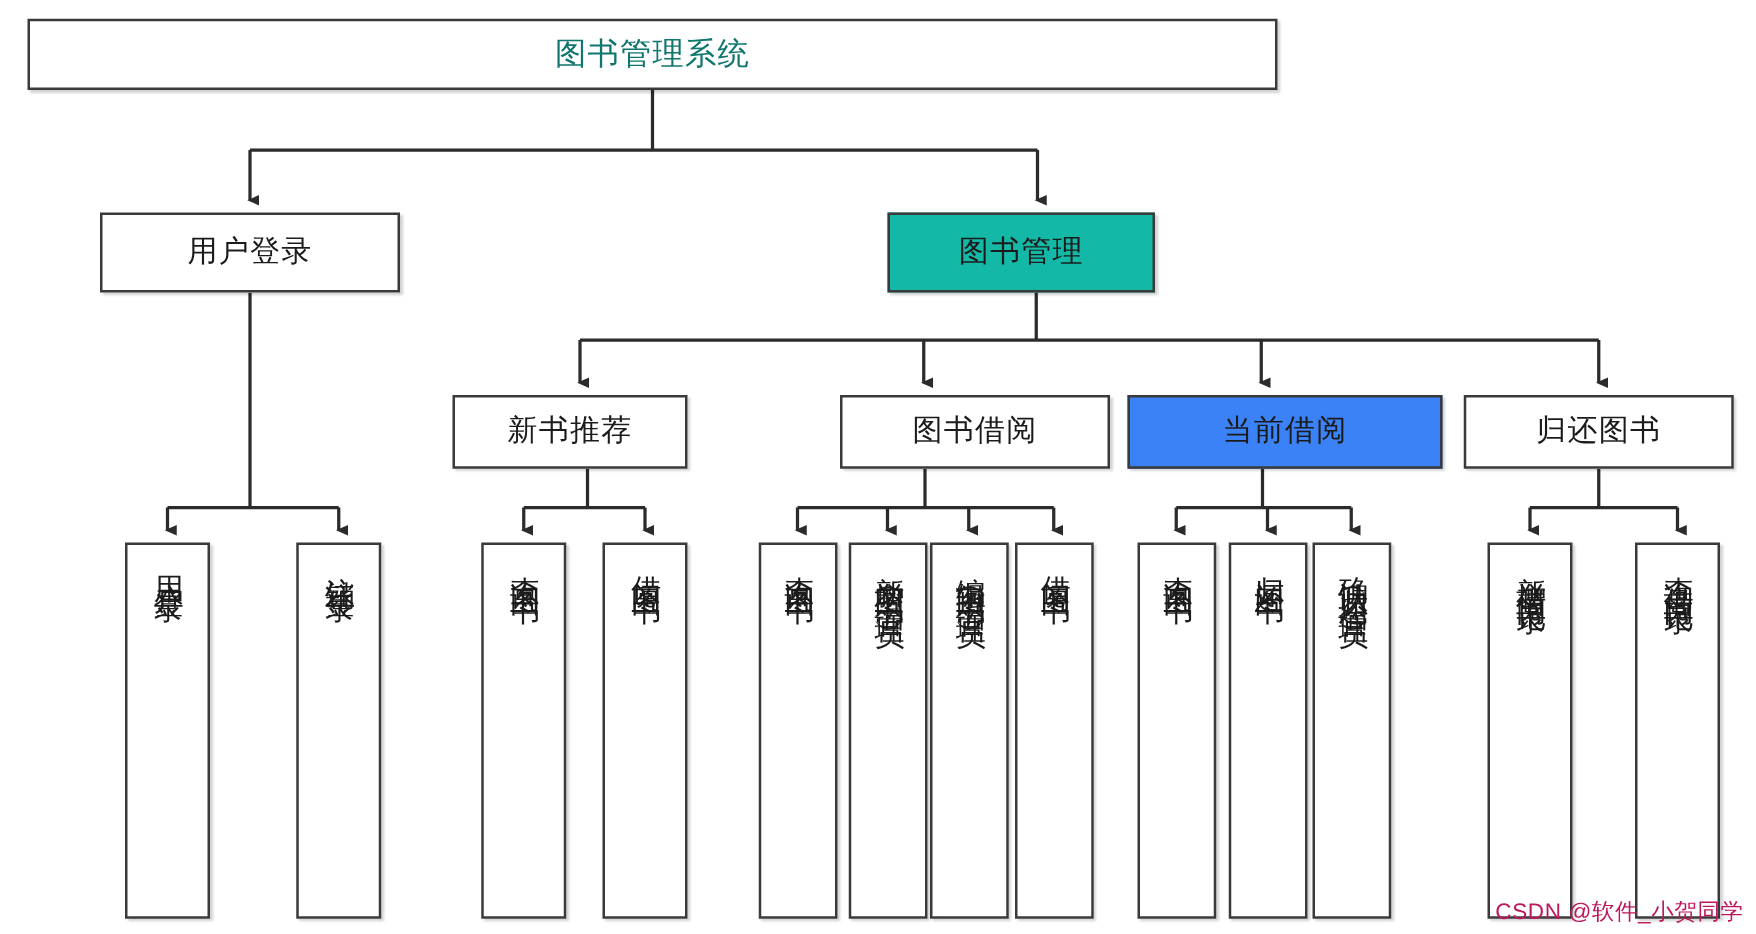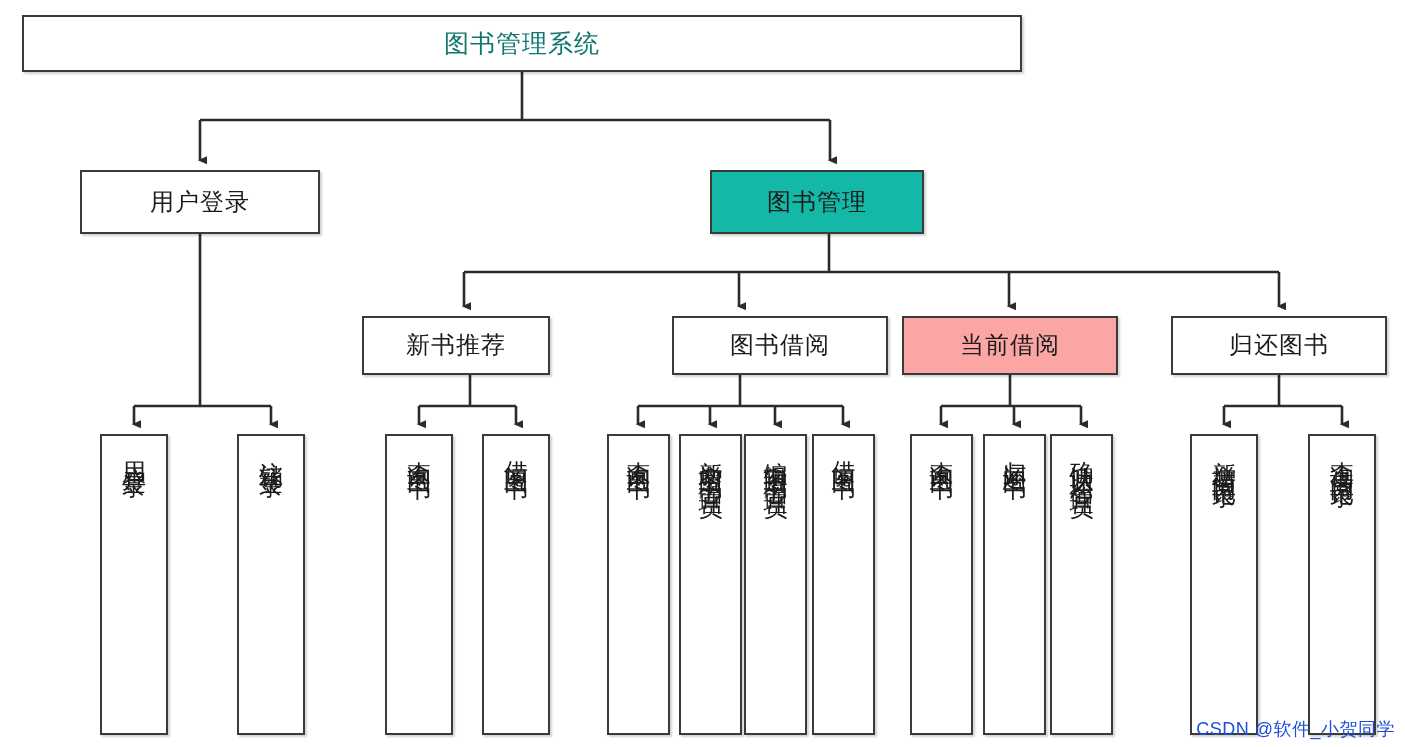--- a/index.html
+++ b/index.html
@@ -137,21 +137,21 @@
   <div class="node horizontal level1" id="node-l1-1" style="left: 710px; top: 170px; width: 214px; height: 64px; border-color: rgb(58, 58, 58); background: #14b8a6;">
     <span class="label" style="color: rgb(27, 27, 27);">图书管理</span>
   </div>
 
   <div class="node horizontal level2" id="node-l2-0" style="left: 362px; top: 316px; width: 188px; height: 59px; border-color: rgb(58, 58, 58); background: rgb(255, 255, 255);">
     <span class="label" style="color: rgb(27, 27, 27);">新书推荐</span>
   </div>
   <div class="node horizontal level2" id="node-l2-1" style="left: 632px; top: 316px; width: 216px; height: 59px; border-color: rgb(58, 58, 58); background: rgb(255, 255, 255); margin-left: 40px;">
     <span class="label" style="color: rgb(27, 27, 27);">图书借阅</span>
   </div>
-  <div class="node horizontal level2" id="node-l2-2" style="left: 902px; top: 316px; width: 216px; height: 59px; border-color: rgb(58, 58, 58); background: #fca5a5; align-items: center;">
+  <div class="node horizontal level2" id="node-l2-2" style="left: 902px; top: 316px; width: 252px; height: 59px; border-color: rgb(58, 58, 58); background: #3b82f6; align-items: center;">
     <span class="label" style="color: rgb(27, 27, 27);">当前借阅</span>
   </div>
   <div class="node horizontal level2" id="node-l2-3" style="left: 1171px; top: 316px; width: 216px; height: 59px; border-color: rgb(58, 58, 58); background: rgb(255, 255, 255);">
     <span class="label" style="color: rgb(27, 27, 27);">归还图书</span>
   </div>
 
   <div class="node vertical leaf" id="node-leaf-0" style="left: 100px; top: 434px; width: 68px; height: 301px; border-color: rgb(58, 58, 58); background: rgb(255, 255, 255);">
     <span class="label" style="color: rgb(27, 27, 27);">用户登录</span>
   </div>
   <div class="node vertical leaf" id="node-leaf-1" style="left: 237px; top: 434px; width: 68px; height: 301px; border-color: rgb(58, 58, 58); background: rgb(255, 255, 255);">
@@ -184,15 +184,15 @@
   <div class="node vertical leaf" id="node-leaf-10" style="left: 1050px; top: 434px; width: 63px; height: 301px; border-color: rgb(58, 58, 58); background: rgb(255, 255, 255);">
     <span class="label" style="color: rgb(27, 27, 27);">确认归还（管理员）</span>
   </div>
   <div class="node vertical leaf" id="node-leaf-11" style="left: 1190px; top: 434px; width: 68px; height: 301px; border-color: rgb(58, 58, 58); background: rgb(255, 255, 255);">
     <span class="label" style="color: rgb(27, 27, 27);">新增借阅记录</span>
   </div>
   <div class="node vertical leaf" id="node-leaf-12" style="left: 1308px; top: 434px; width: 68px; height: 301px; border-color: rgb(58, 58, 58); background: rgb(255, 255, 255);">
     <span class="label" style="color: rgb(27, 27, 27);">查询借阅记录</span>
   </div>
 
-  <div id="watermark" style="color: #1d4ed8; text-align: center;">CSDN @软件_小贺同学</div>
+  <div id="watermark" style="color: #be185d; text-align: center;">CSDN @软件_小贺同学</div>
 
 </div>
 
 </body></html>

